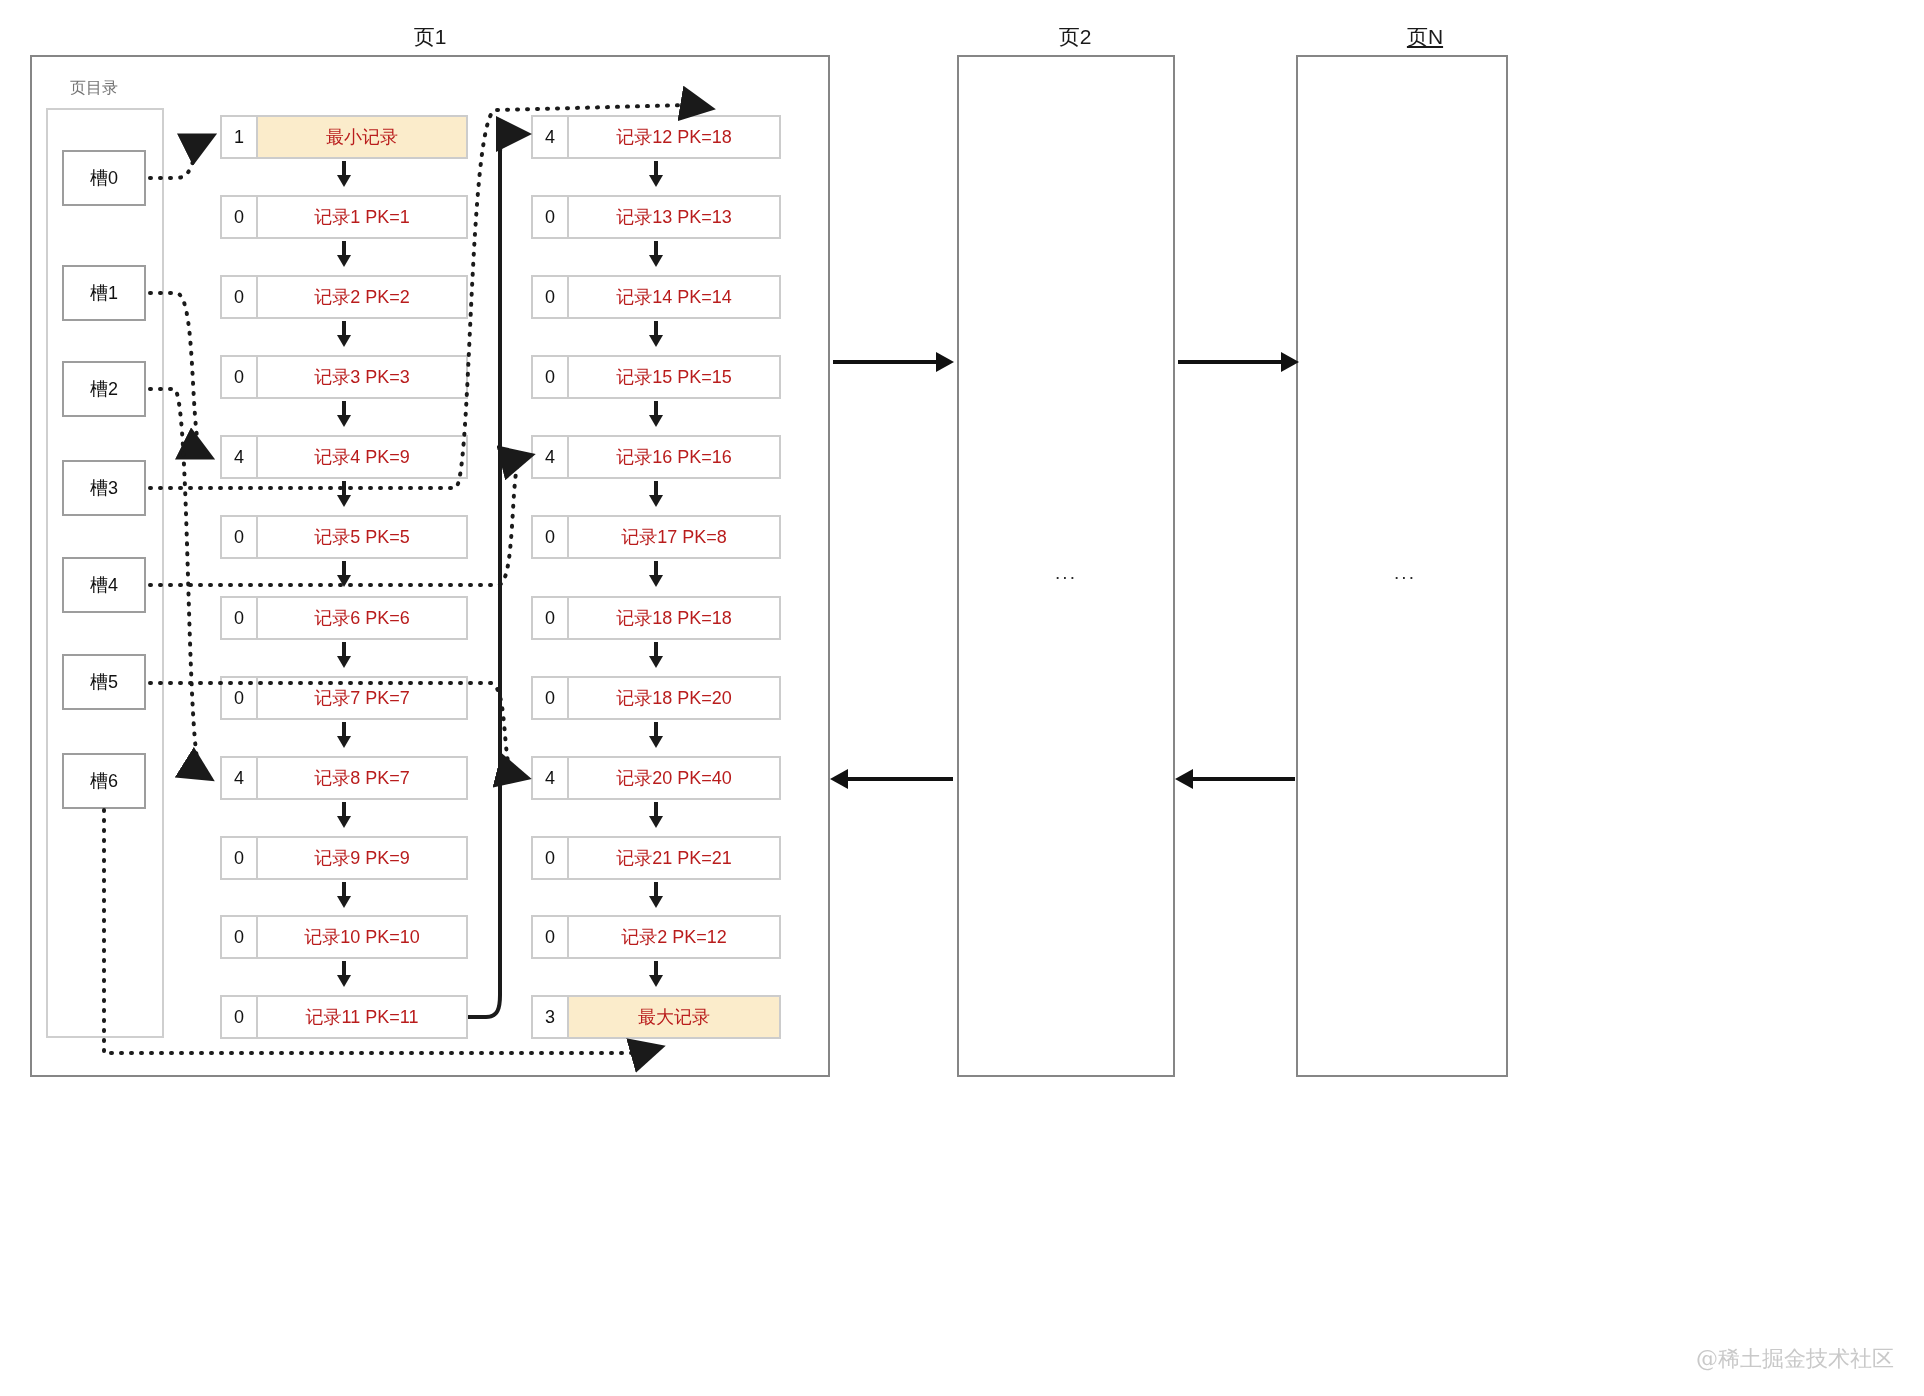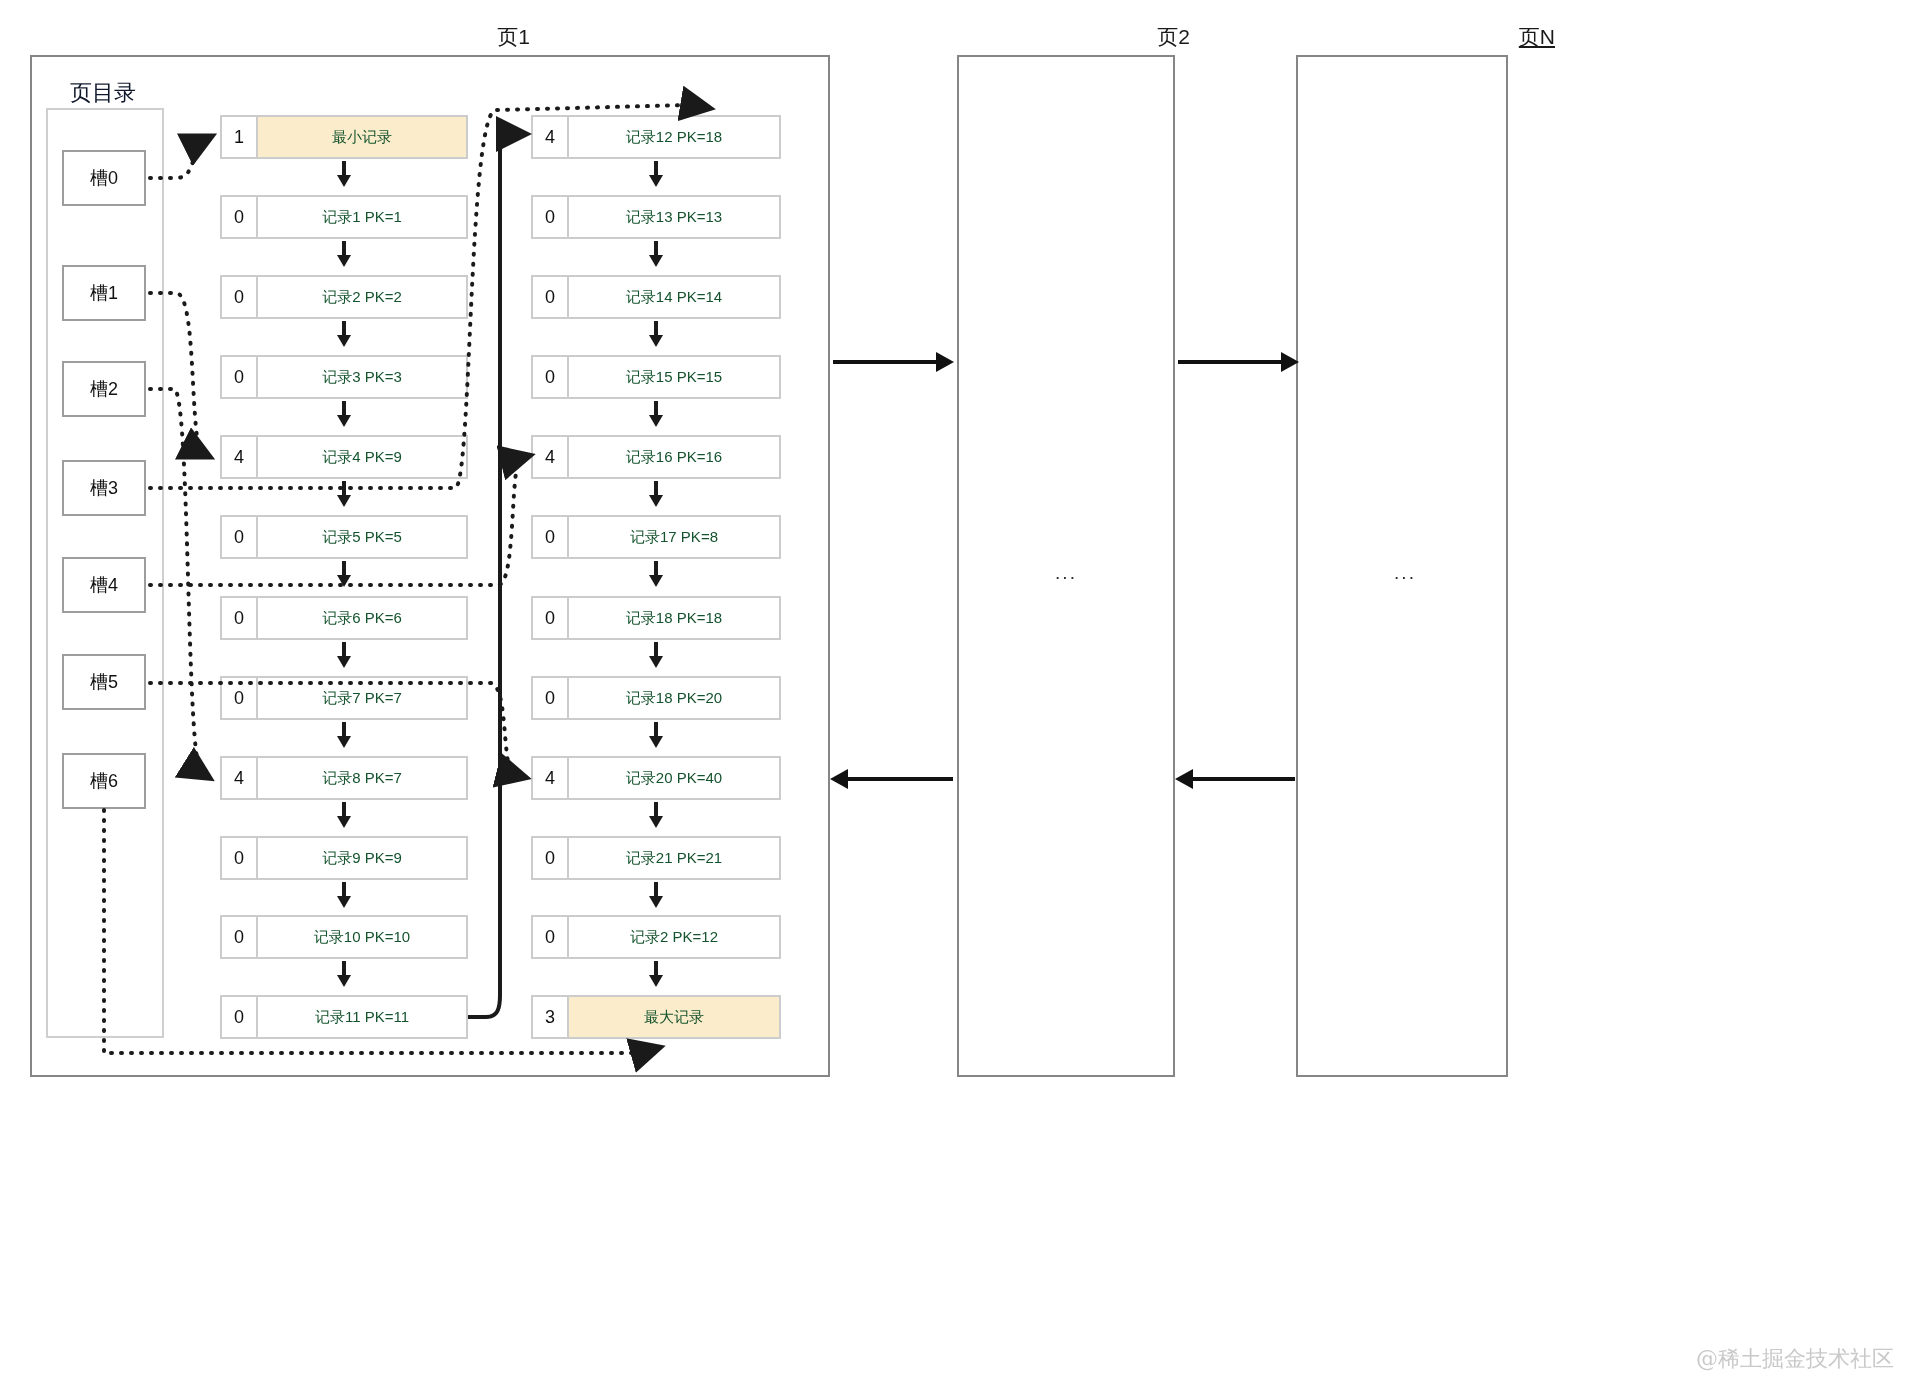--- a/index.html
+++ b/index.html
@@ -5,21 +5,21 @@
   html,body{margin:0;padding:0;background:#ffffff;}
   body{
     width:1924px;height:1396px;position:relative;overflow:hidden;
     font-family:"Liberation Sans","DejaVu Sans",sans-serif;
     color:#111111;
   }
   .canvas{position:absolute;left:0;top:0;width:1924px;height:1396px;}
 
   
   .page-title{
-    position:absolute;font-size:21px;color:#1a1a1a;text-align:right;
+    position:absolute;font-size:21px;color:#1a1a1a;text-align:center;
     white-space:nowrap;
   }
   #title-page1{left:330px;top:23px;width:200px;}
   #title-page2{left:960px;top:23px;width:230px;}
   #title-pageN{left:1295px;top:23px;width:260px;text-decoration:underline;}
 
   
   .page-frame{
     position:absolute;border:2px solid #868686;background:#ffffff;box-sizing:border-box;
   }
@@ -28,21 +28,21 @@
   #pageN-frame{left:1296px;top:55px;width:212px;height:1022px;}
 
   .page-ellipsis{
     position:absolute;font-size:19px;color:#2b2b2b;letter-spacing:2px;
     text-align:center;
   }
   #ellipsis-page2{left:1006px;top:562px;width:120px;}
   #ellipsis-pageN{left:1345px;top:562px;width:120px;}
 
   
-  #dir-label{position:absolute;left:70px;top:78px;font-size:22px;color:#0f172a;}
+  #dir-label{position:absolute;left:70px;top:78px;font-size:16px;color:#737373;}
   #dir-box{
     position:absolute;left:46px;top:108px;width:118px;height:930px;
     border:2px solid #cfcfcf;background:#ffffff;box-sizing:border-box;
   }
   .slot{
     position:absolute;left:62px;width:84px;height:56px;
     border:2px solid #9d9d9d;background:#ffffff;box-sizing:border-box;
     display:flex;align-items:center;justify-content:center;
     font-size:18px;color:#111;
   }
@@ -54,21 +54,21 @@
   }
   .rec .num{
     width:38px;border:2px solid #cccccc;box-sizing:border-box;background:#ffffff;
     display:flex;align-items:center;justify-content:center;
     font-size:18px;color:#111;
   }
   .rec .body{
     flex:1;border:2px solid #cccccc;border-left:none;box-sizing:border-box;
     background:#ffffff;
     display:flex;align-items:center;justify-content:center;
-    font-size:15px;color:#14532d;white-space:nowrap;
+    font-size:18px;color:#b91c1c;white-space:nowrap;
   }
   .rec.hl .body{background:#fbeccb;}
 
   
   .varrow{position:absolute;width:14px;height:26px;}
   .varrow .stem{position:absolute;left:5px;top:0;width:4px;height:16px;background:#1a1a1a;}
   .varrow .head{
     position:absolute;left:0;top:14px;width:0;height:0;
     border-left:7px solid transparent;border-right:7px solid transparent;
     border-top:12px solid #1a1a1a;

